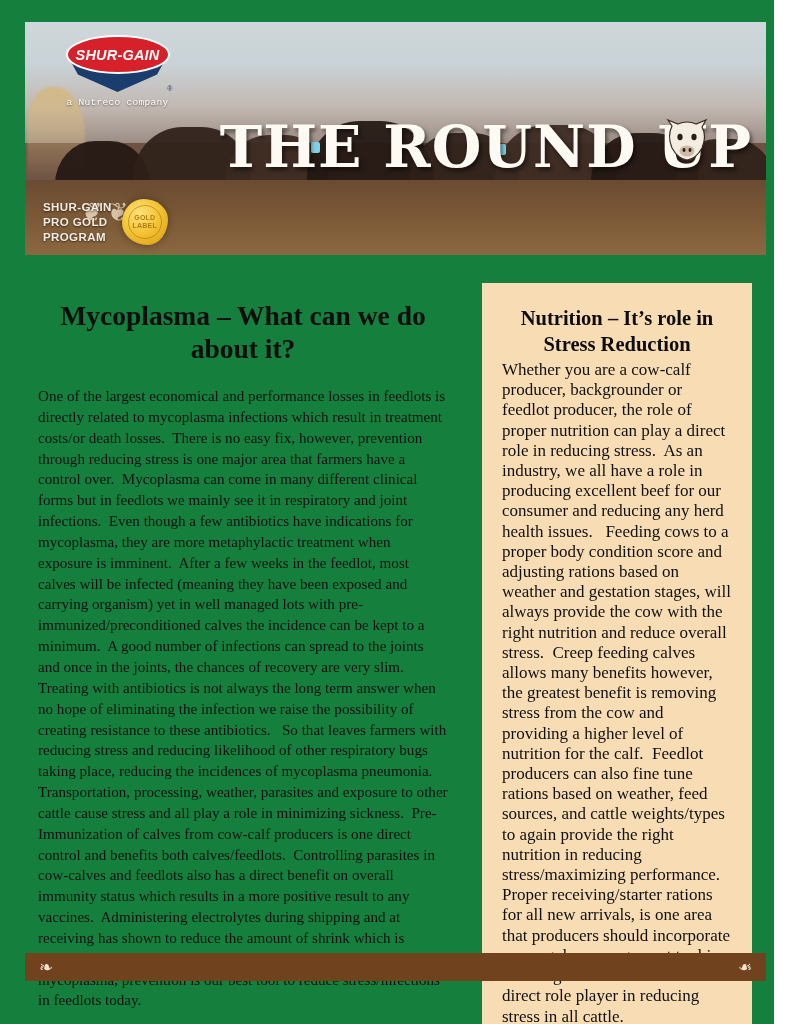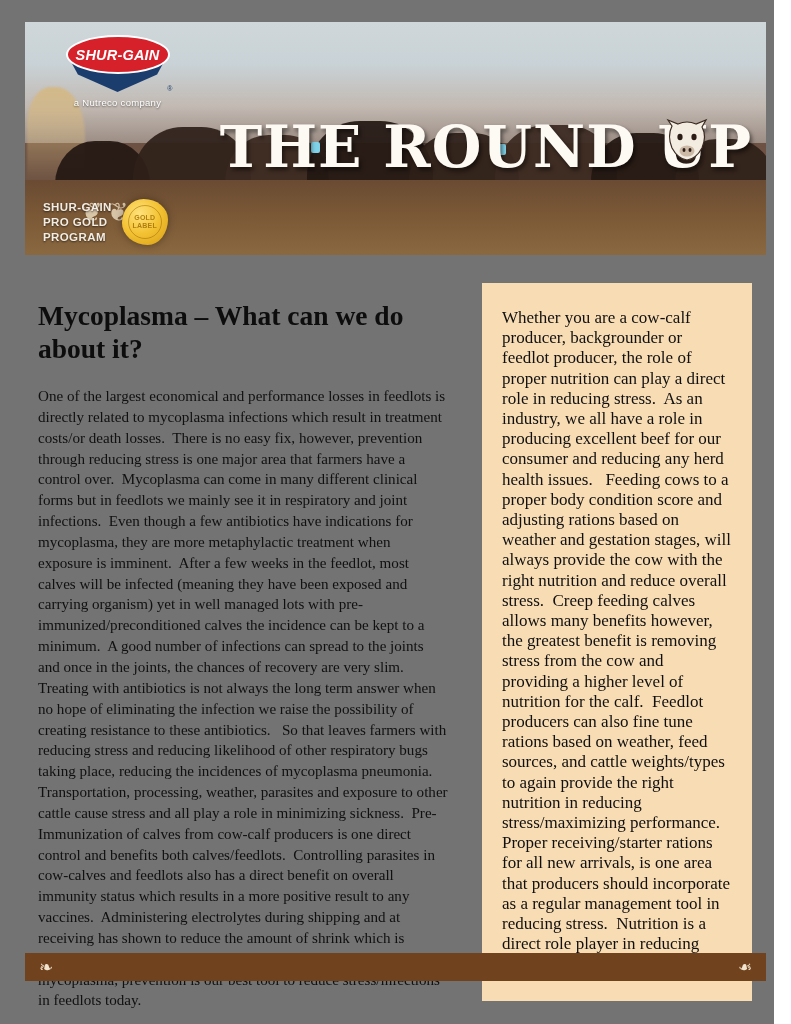--- a/index.html
+++ b/index.html
@@ -10,21 +10,21 @@
   body {
     width: 791px; height: 1024px;
     font-family: "Liberation Serif", "DejaVu Serif", serif;
     overflow: hidden;
     position: relative;
   }
   .page {
     position: relative;
     width: 774px;
     height: 1024px;
-    background: #737373;
+    background: #15803d;
   }
 
   
   .banner {
     position: absolute;
     left: 25px; top: 22px;
     width: 741px; height: 233px;
     overflow: hidden;
     background: #6d5243;
   }
@@ -110,21 +110,21 @@
   .logo-reg {
     position: absolute;
     right: 4px; bottom: 2px;
     color: #1b3d6d;
     font-size: 7px;
     font-family: "Liberation Sans", sans-serif;
   }
   .logo-tag {
     margin-top: 3px;
     color: #ffffff;
-    font-family: Liberation Sans, sans-serif;
+    font-family: Liberation Mono, monospace;
     font-size: 9.5px;
     letter-spacing: .3px;
     text-shadow: 0 1px 2px rgba(0,0,0,.55);
   }
 
   
   .probeef {
     position: absolute;
     left: 18px; bottom: 10px;
     z-index: 6;
@@ -222,20 +222,21 @@
     left: 38px; top: 0;
     width: 410px;
   }
   .headline {
     font-family: "Liberation Serif", "DejaVu Serif", serif;
     font-weight: bold;
     font-size: 27.5px;
     line-height: 33px;
     color: #0d0d0d;
     margin: 16px 0 0 0;
+    text-align: center;
   }
   .body-main {
     margin-top: 21px;
     font-size: 15.1px;
     line-height: 20.85px;
     color: #101010;
     text-align: left;
     white-space: pre-wrap;
   }
 
@@ -349,20 +350,21 @@
   </div>
 
   <div class="content">
 
     <div class="col-main">
       <h1 class="headline">Mycoplasma – What can we do about it?</h1>
       <div class="body-main">One of the largest economical and performance losses in feedlots is directly related to mycoplasma infections which result in treatment costs/or death losses.  There is no easy fix, however, prevention through reducing stress is one major area that farmers have a control over.  Mycoplasma can come in many different clinical forms but in feedlots we mainly see it in respiratory and joint infections.  Even though a few antibiotics have indications for mycoplasma, they are more metaphylactic treatment when exposure is imminent.  After a few weeks in the feedlot, most calves will be infected (meaning they have been exposed and carrying organism) yet in well managed lots with pre-immunized/preconditioned calves the incidence can be kept to a minimum.  A good number of infections can spread to the joints and once in the joints, the chances of recovery are very slim.  Treating with antibiotics is not always the long term answer when no hope of eliminating the infection we raise the possibility of creating resistance to these antibiotics.   So that leaves farmers with reducing stress and reducing likelihood of other respiratory bugs taking place, reducing the incidences of mycoplasma pneumonia.   Transportation, processing, weather, parasites and exposure to other cattle cause stress and all play a role in minimizing sickness.  Pre-Immunization of calves from cow-calf producers is one direct control and benefits both calves/feedlots.  Controlling parasites in cow-calves and feedlots also has a direct benefit on overall immunity status which results in a more positive result to any vaccines.  Administering electrolytes during shipping and at receiving has shown to reduce the amount of shrink which is directly related to stress.  In the absence of any new vaccines for mycoplasma, prevention is our best tool to reduce stress/infections in feedlots today.</div>
     </div>
 
     <div class="col-side">
+      <h2 class="side-headline">Nutrition – It’s role in Stress Reduction</h2>
       <div class="body-side">Whether you are a cow-calf producer, backgrounder or feedlot producer, the role of proper nutrition can play a direct role in reducing stress.  As an industry, we all have a role in producing excellent beef for our consumer and reducing any herd health issues.   Feeding cows to a proper body condition score and adjusting rations based on weather and gestation stages, will always provide the cow with the right nutrition and reduce overall stress.  Creep feeding calves allows many benefits however, the greatest benefit is removing stress from the cow and providing a higher level of nutrition for the calf.  Feedlot producers can also fine tune rations based on weather, feed sources, and cattle weights/types to again provide the right nutrition in reducing stress/maximizing performance.  Proper receiving/starter rations for all new arrivals, is one area that producers should incorporate as a regular management tool in reducing stress.  Nutrition is a direct role player in reducing stress in all cattle.</div>
     </div>
 
   </div>
 
   <div class="footer-bar">
     <span class="footer-orn">❧</span>
     <span class="footer-orn right">❧</span>
   </div>
 

